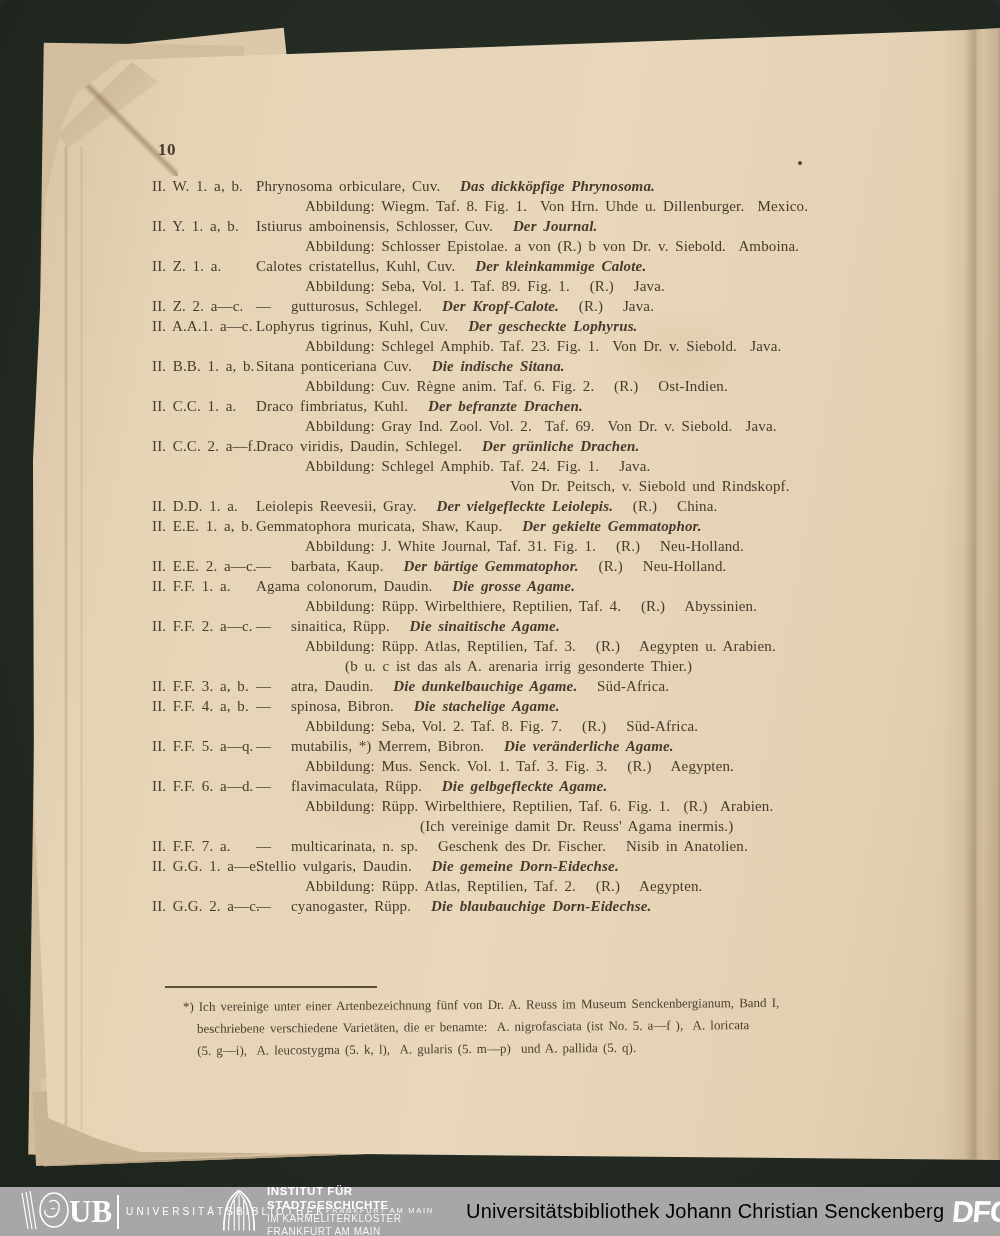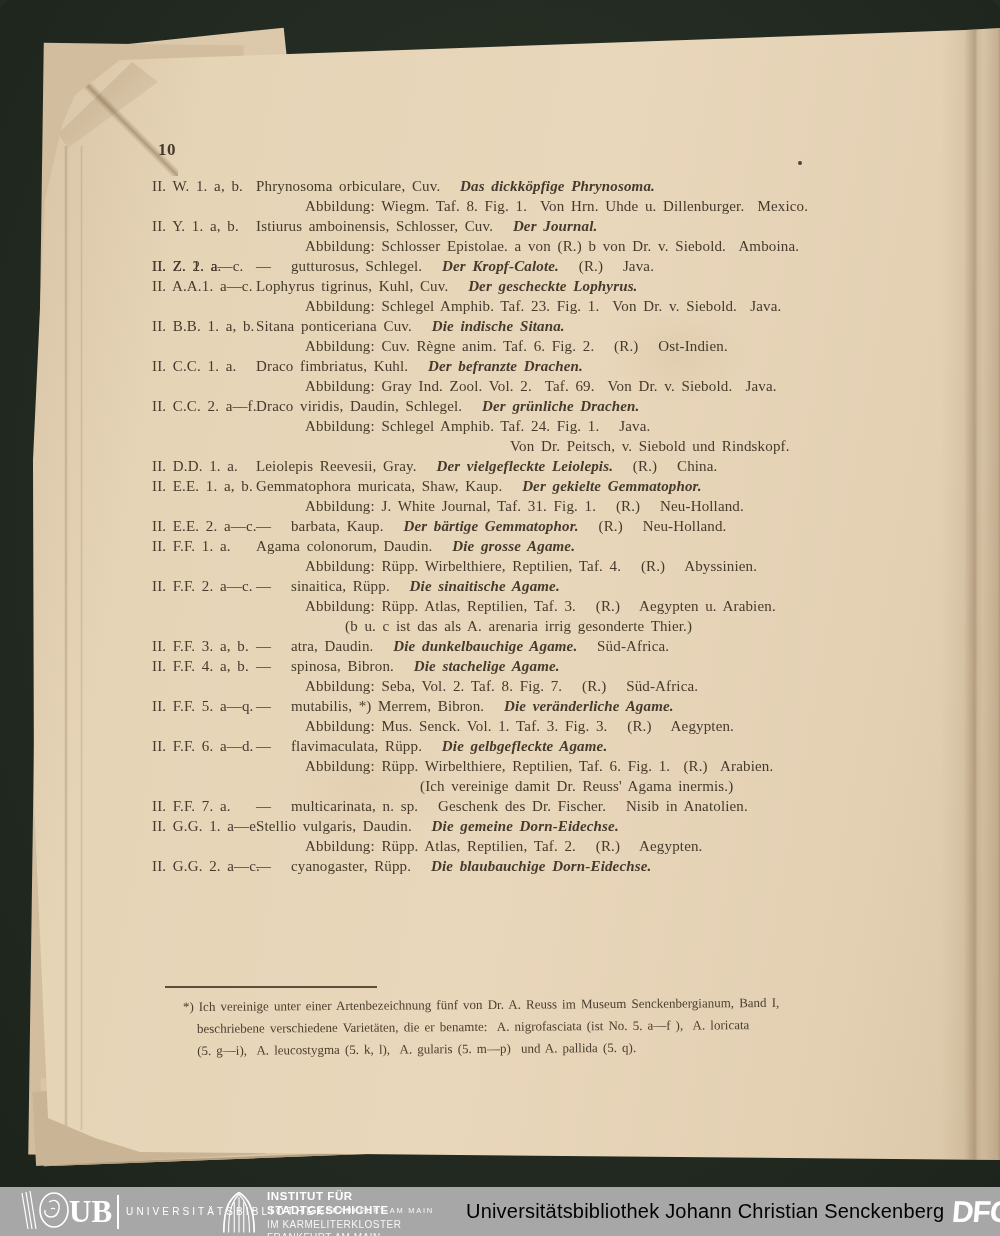--- a/index.html
+++ b/index.html
@@ -52,21 +52,21 @@
 
   
   .footerbar{position:absolute;z-index:3;left:0;top:1187px;width:1000px;height:54px;background:#a7a7a7;color:#fff;
     font-family:"Liberation Sans","DejaVu Sans",sans-serif;padding-left:24px;}
   .f-ub{position:absolute;left:18px;top:4px;height:41px;display:flex;align-items:center;}
   .ub-abbr{font-family:"Liberation Serif",serif;font-weight:700;font-size:31px;line-height:1;margin-left:-9px;}
   .ub-divider{width:2px;height:34px;background:#fff;margin:0 7px 0 5px;}
   .ub-org{display:flex;line-height:1.15;}
   .ub-org .big{font-size:10px;letter-spacing:3.1px;font-weight:500;}
   .ub-org .small{font-size:7.5px;letter-spacing:1.7px;opacity:.92;margin-top:1px;}
-  .f-inst{position:absolute;left:220px;top:3px;height:43px;display:flex;align-items:flex-start;gap:9px;}
+  .f-inst{position:absolute;left:220px;top:3px;height:43px;display:flex;align-items:center;gap:9px;}
   .in-col{display:flex;flex-direction:column;line-height:1.2;}
   .in-b{font-size:11.5px;font-weight:700;letter-spacing:.6px;}
   .in-s{font-size:10px;letter-spacing:.5px;opacity:.9;margin-top:1px;}
   .f-lib{position:absolute;left:466px;top:13px;font-size:20px;color:#000000;letter-spacing:.2px;}
   .f-dfg{position:absolute;right:12px;top:8px;font-size:30px;font-weight:800;letter-spacing:-1px;transform:skewX(-5deg);}
 </style>
 </head>
 <body>
 
 <div class="stage">
@@ -84,21 +84,21 @@
     <div class="gutter"></div>
     <div class="stain stain-1"></div>
     <div class="stain stain-2"></div>
     <div class="ink-dot"></div>
 
     <div class="pagenum">10</div>
 
     <div class="content">
         <div class="entry"><span class="code">II. W. 1. a, b.</span><div class="body"><div class="ln"><span>Phrynosoma orbiculare, Cuv.   </span><span class="it">Das dickköpfige Phrynosoma.</span></div><div class="ln ind1"><span>Abbildung: Wiegm. Taf. 8. Fig. 1.  Von Hrn. Uhde u. Dillenburger.  Mexico.</span></div></div></div>
         <div class="entry"><span class="code">II. Y. 1. a, b.</span><div class="body"><div class="ln"><span>Istiurus amboinensis, Schlosser, Cuv.   </span><span class="it">Der Journal.</span></div><div class="ln ind1"><span>Abbildung: Schlosser Epistolae. a von (R.) b von Dr. v. Siebold.  Amboina.</span></div></div></div>
-        <div class="entry"><span class="code">II. Z. 1. a.</span></div>
+        <div class="entry"><span class="code">II. Z. 1. a.</span><div class="body"><div class="ln"><span>Calotes cristatellus, Kuhl, Cuv.   </span><span class="it">Der kleinkammige Calote.</span></div><div class="ln ind1"><span>Abbildung: Seba, Vol. 1. Taf. 89. Fig. 1.   (R.)   Java.</span></div></div></div>
         <div class="entry"><span class="code">II. Z. 2. a—c.</span><div class="body"><div class="ln"><span>—   gutturosus, Schlegel.   </span><span class="it">Der Kropf-Calote.</span><span>   (R.)   Java.</span></div></div></div>
         <div class="entry"><span class="code">II. A.A.1. a—c.</span><div class="body"><div class="ln"><span>Lophyrus tigrinus, Kuhl, Cuv.   </span><span class="it">Der gescheckte Lophyrus.</span></div><div class="ln ind1"><span>Abbildung: Schlegel Amphib. Taf. 23. Fig. 1.  Von Dr. v. Siebold.  Java.</span></div></div></div>
         <div class="entry"><span class="code">II. B.B. 1. a, b.</span><div class="body"><div class="ln"><span>Sitana ponticeriana Cuv.   </span><span class="it">Die indische Sitana.</span></div><div class="ln ind1"><span>Abbildung: Cuv. Règne anim. Taf. 6. Fig. 2.   (R.)   Ost-Indien.</span></div></div></div>
         <div class="entry"><span class="code">II. C.C. 1. a.</span><div class="body"><div class="ln"><span>Draco fimbriatus, Kuhl.   </span><span class="it">Der befranzte Drachen.</span></div><div class="ln ind1"><span>Abbildung: Gray Ind. Zool. Vol. 2.  Taf. 69.  Von Dr. v. Siebold.  Java.</span></div></div></div>
         <div class="entry"><span class="code">II. C.C. 2. a—f.</span><div class="body"><div class="ln"><span>Draco viridis, Daudin, Schlegel.   </span><span class="it">Der grünliche Drachen.</span></div><div class="ln ind1"><span>Abbildung: Schlegel Amphib. Taf. 24. Fig. 1.   Java.</span></div><div class="ln ind4"><span>Von Dr. Peitsch, v. Siebold und Rindskopf.</span></div></div></div>
         <div class="entry"><span class="code">II. D.D. 1. a.</span><div class="body"><div class="ln"><span>Leiolepis Reevesii, Gray.   </span><span class="it">Der vielgefleckte Leiolepis.</span><span>   (R.)   China.</span></div></div></div>
         <div class="entry"><span class="code">II. E.E. 1. a, b.</span><div class="body"><div class="ln"><span>Gemmatophora muricata, Shaw, Kaup.   </span><span class="it">Der gekielte Gemmatophor.</span></div><div class="ln ind1"><span>Abbildung: J. White Journal, Taf. 31. Fig. 1.   (R.)   Neu-Holland.</span></div></div></div>
         <div class="entry"><span class="code">II. E.E. 2. a—c.</span><div class="body"><div class="ln"><span>—   barbata, Kaup.   </span><span class="it">Der bärtige Gemmatophor.</span><span>   (R.)   Neu-Holland.</span></div></div></div>
         <div class="entry"><span class="code">II. F.F. 1. a.</span><div class="body"><div class="ln"><span>Agama colonorum, Daudin.   </span><span class="it">Die grosse Agame.</span></div><div class="ln ind1"><span>Abbildung: Rüpp. Wirbelthiere, Reptilien, Taf. 4.   (R.)   Abyssinien.</span></div></div></div>
         <div class="entry"><span class="code">II. F.F. 2. a—c.</span><div class="body"><div class="ln"><span>—   sinaitica, Rüpp.   </span><span class="it">Die sinaitische Agame.</span></div><div class="ln ind1"><span>Abbildung: Rüpp. Atlas, Reptilien, Taf. 3.   (R.)   Aegypten u. Arabien.</span></div><div class="ln ind2"><span>(b u. c ist das als A. arenaria irrig gesonderte Thier.)</span></div></div></div>

